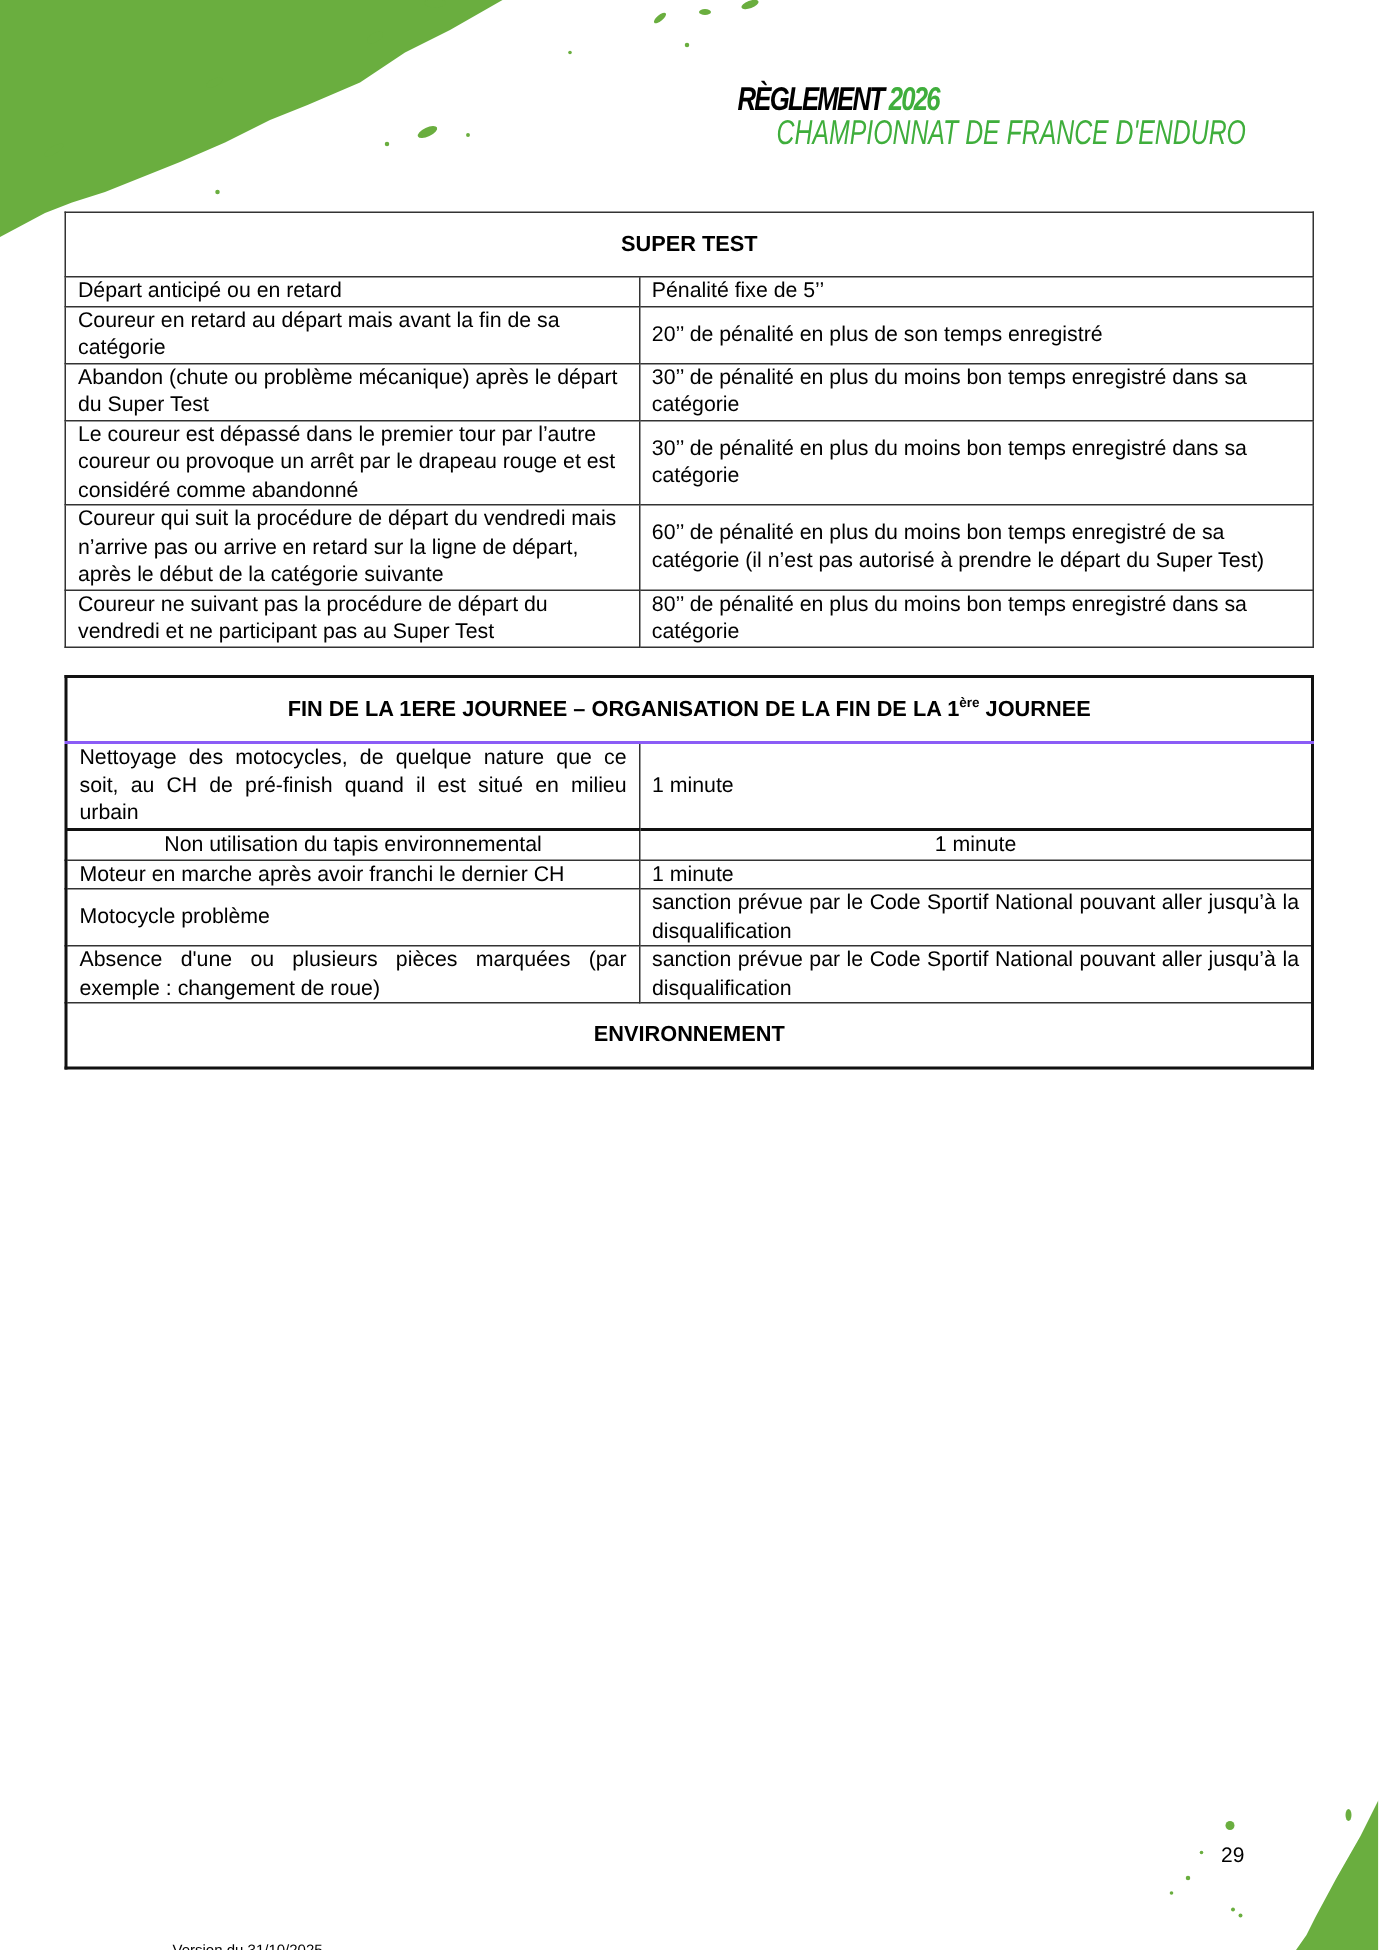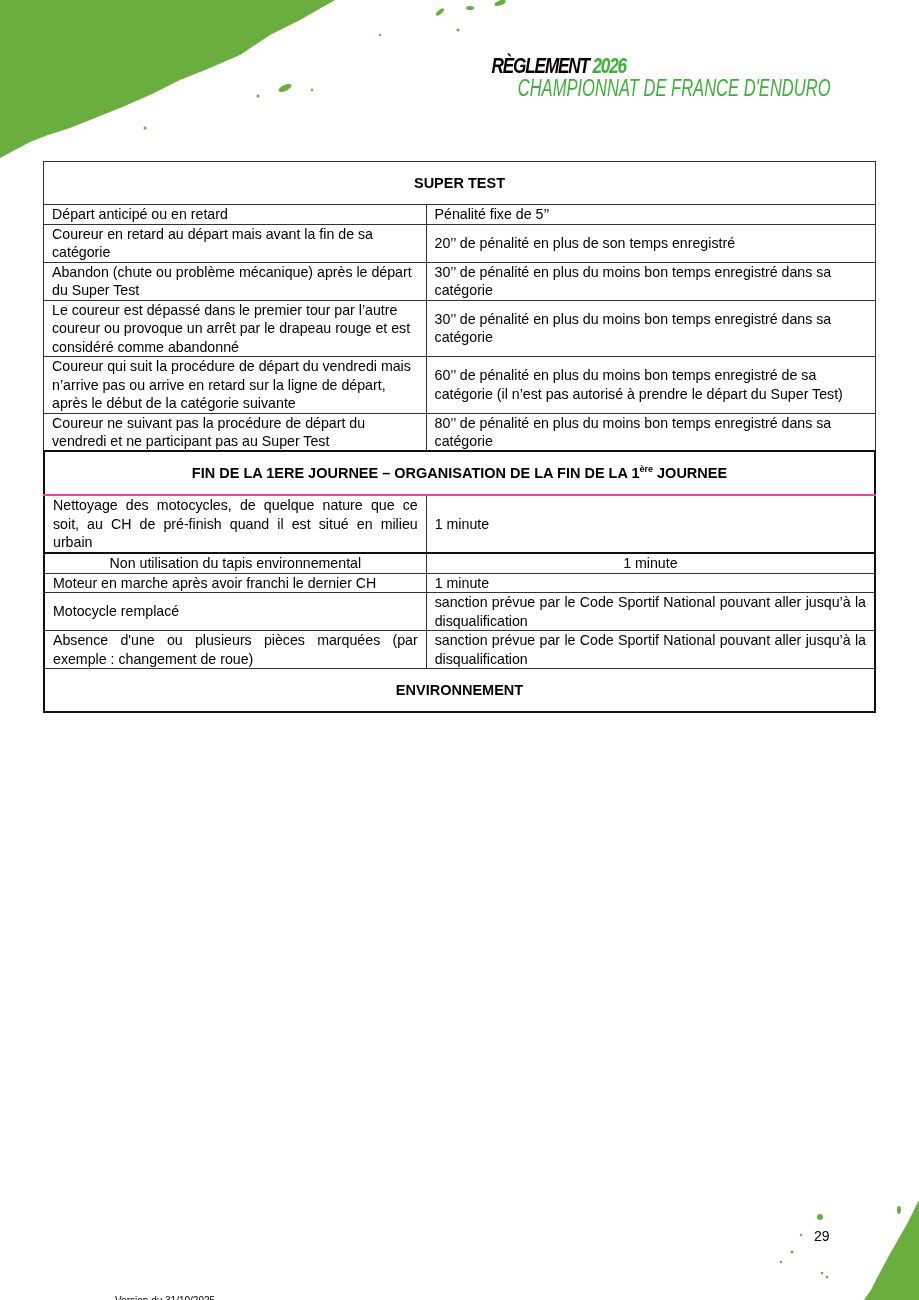--- a/index.html
+++ b/index.html
@@ -8,30 +8,30 @@
   .splash-tl { position:absolute; left:0; top:0; width:560px; height:160px; }
   .splash-br { position:absolute; right:0; bottom:0; width:160px; height:100px; }
   .brand { position:absolute; right:88px; top:55px; text-align:left; line-height:1; }
   .brand .l1 { font-family:"Liberation Sans Narrow","Liberation Sans", sans-serif; font-weight:bold; font-style:italic;
                font-size:22px; letter-spacing:-1.5px; transform:scaleX(0.78); transform-origin:right; display:block; }
   .brand .l1 .yr { color:#3fae3c; }
   .brand .l2 { font-family:"Liberation Sans", sans-serif; font-style:italic; color:#3fae3c; font-size:23px;
                transform:scaleX(0.72); transform-origin:right; display:block; letter-spacing:0px; margin-top:0px; }
   table { position:absolute; border-collapse:collapse; font-size:14.2px; line-height:18.5px; }
   td { border:1px solid #333; padding:0 8px; vertical-align:middle; }
-  .t1 { left:43px; top:141px; width:833px;margin-top:20px; }
+  .t1 { left:43px; top:141px; width:833px; }
   .t1 td.c1 { width:366px; }
   .t1 td.c2 { width:433px; }
   .sec-title { text-align:center; font-weight:bold; font-size:14.5px; height:42px; }
   .t2 { left:43px; top:450px; width:833px; border:2px solid #111; }
   .t2 td { border:1px solid #333; }
   .t2 td.c1 { width:366px; }
   .t2 td.c2 { width:433px; }
   .t2 tr.thick td { border-top:2px solid #111;text-align:center; }
-  .t2 tr.thick-b td { border-bottom:2px solid #ec4899; }
+  .t2 tr.thick-b td { border-bottom:2px solid #8b5cf6; }
   .just { text-align:justify; text-align-last:left; }
   sup { font-size:9px; line-height:0; }
   .footer-version { position:absolute; left:115px; top:1295px; font-size:10px; }
   .footer-page { position:absolute; left:814px; top:1228px; font-size:14px; }
 </style>
 </head>
 <body>
 
 <svg class="splash-tl" viewBox="0 0 560 160">
   <path d="M0,0 L335,0 L300,20 L270,35 L240,55 L205,70 L180,80 L150,95 L120,108 L95,118 L70,128 L48,135 L30,142 L15,150 L0,158 Z" fill="#6aae3f"></path>
@@ -98,21 +98,21 @@
   </tr>
   <tr class="thick">
     <td class="c1">Non utilisation du tapis environnemental</td>
     <td class="c2">1 minute</td>
   </tr>
   <tr>
     <td class="c1">Moteur en marche après avoir franchi le dernier CH</td>
     <td class="c2">1 minute</td>
   </tr>
   <tr>
-    <td class="c1">Motocycle remplacé</td>
+    <td class="c1">Motocycle problème</td>
     <td class="c2 just">sanction prévue par le Code Sportif National pouvant aller jusqu’à la disqualification</td>
   </tr>
   <tr>
     <td class="c1 just">Absence d'une ou plusieurs pièces marquées (par exemple : changement de roue)</td>
     <td class="c2 just">sanction prévue par le Code Sportif National pouvant aller jusqu’à la disqualification</td>
   </tr>
   <tr>
     <td colspan="2" class="sec-title">ENVIRONNEMENT</td>
   </tr>
 </tbody>

